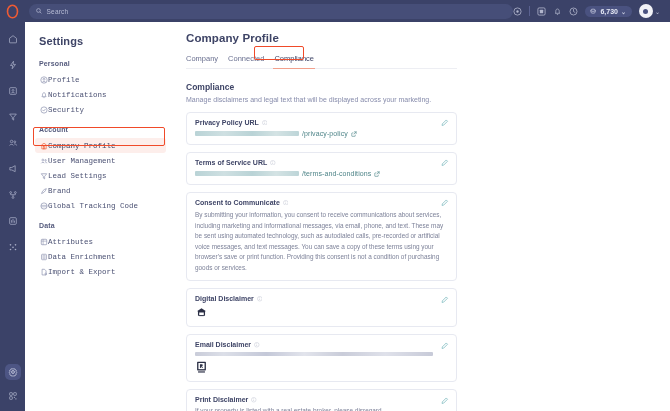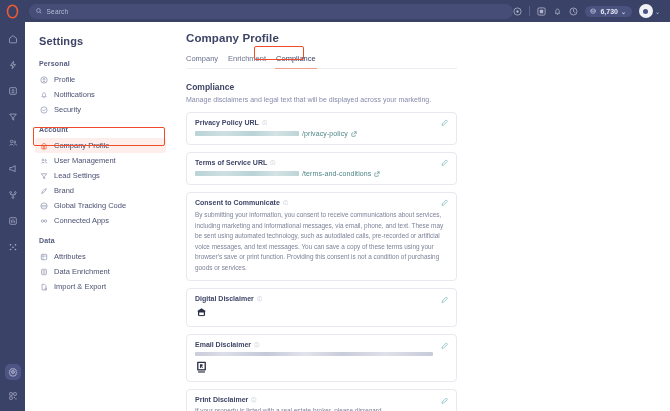--- a/index.html
+++ b/index.html
@@ -100,27 +100,28 @@
     font-size: 11px; font-weight: 700; color: #3e4466;
     padding: 0 0 0 14px; margin-bottom: 13px;
     letter-spacing: .1px;
   }
   .sb-group {
     font-size: 7px; font-weight: 700; color: #555b7d;
     padding: 0 0 0 14px; margin: 0 0 5px 0;
     letter-spacing: .15px;
   }
   .sb-item {
-    display: flex; align-items: center; gap: 6px;
+    display: flex; align-items: center; 
     height: 15px;
     margin: 0 7px 0 10px;
     padding: 0 4px;
     border-radius: 3px;
     font-size: 7.5px; color: #4b5173;
     cursor: pointer;
+    font-family: Liberation Mono, monospace;
   }
   .sb-item .sb-ico {
     width: 9px; height: 9px;
     display: flex; align-items: center; justify-content: center;
     flex: 0 0 9px;
   }
   .sb-item.active {
     background: #fdeeeb;
     color: #3e4466;
   }
@@ -462,29 +463,20 @@
     </div>
     <div class="sb-item">
       <span class="sb-ico">
         <svg width="8" height="8" viewBox="0 0 10 10">
             <circle cx="5" cy="5" r="3.9" fill="none" stroke="#8a90ae" stroke-width="0.85"></circle>
             <path d="M1.4 4.2h7.2M1.4 6h7.2" stroke="#8a90ae" stroke-width="0.7"></path>
           </svg>
       </span>
       <span>Global Tracking Code</span>
     </div>
-    <div class="sb-item">
-      <span class="sb-ico">
-        <svg width="8" height="8" viewBox="0 0 10 10">
-            <circle cx="3.1" cy="5" r="1.5" fill="none" stroke="#8a90ae" stroke-width="0.85"></circle>
-            <circle cx="6.9" cy="5" r="1.5" fill="none" stroke="#8a90ae" stroke-width="0.85"></circle>
-          </svg>
-      </span>
-      <span>Connected Apps</span>
-    </div>
 
     <div class="sb-spacer"></div>
 
     <div class="sb-group">Data</div>
     <div class="sb-item">
       <span class="sb-ico">
         <svg width="8" height="8" viewBox="0 0 10 10">
             <rect x="1.6" y="1.6" width="6.8" height="6.8" rx="0.9" fill="none" stroke="#8a90ae" stroke-width="0.85"></rect>
             <path d="M3.9 1.6v6.8M1.6 3.9h6.8" stroke="#8a90ae" stroke-width="0.7"></path>
           </svg>
@@ -511,21 +503,21 @@
     </div>
 
     <div class="annot" style="left:8px; top:105px; width:132px; height:19px;"></div>
   </div>
 
   <div class="main">
     <div class="page-title">Company Profile</div>
 
     <div class="tabs">
       <div class="tab">Company</div>
-      <div class="tab">Enrichment</div>
+      <div class="tab">Connected</div>
       <div class="tab active">Compliance</div>
     </div>
 
     <div class="section-head">
       <div class="section-title">Compliance</div>
       <div class="section-sub">Manage disclaimers and legal text that will be displayed across your marketing.</div>
     </div>
 
     <div class="cards">
 

